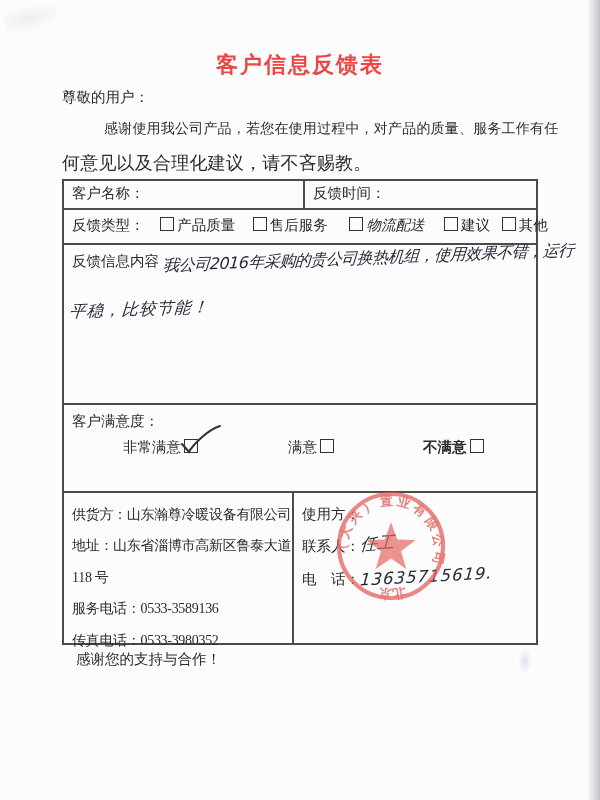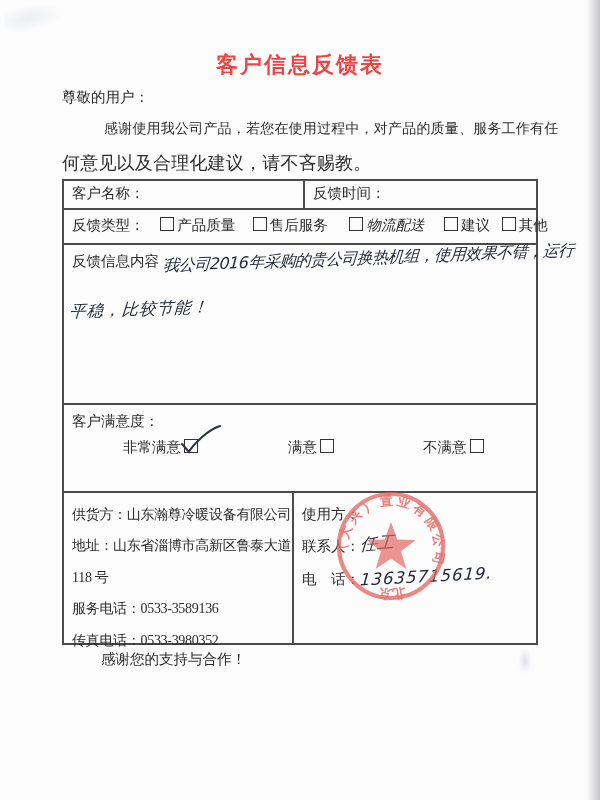--- a/index.html
+++ b/index.html
@@ -12,21 +12,21 @@
     background:radial-gradient(ellipse at 40% 50%, rgba(205,210,214,0.35), rgba(205,210,214,0) 70%);
     transform:rotate(-12deg);}
   .smudge-mid{position:absolute;left:518px;top:648px;width:14px;height:26px;
     background:radial-gradient(ellipse at center, rgba(130,135,175,0.22), rgba(130,135,175,0) 70%);}
   .title{position:absolute;left:0;top:50px;width:100%;text-align:center;
     font-family:"Liberation Sans","DejaVu Sans",sans-serif;font-weight:bold;
     font-size:22px;letter-spacing:2px;color:#ef4444;}
   .greeting{position:absolute;left:62px;top:88px;font-size:14.5px;}
   .intro1{position:absolute;left:104px;top:120px;font-size:14px;letter-spacing:0.2px;white-space:nowrap;}
   .intro2{position:absolute;left:62px;top:151px;font-size:18px;letter-spacing:0.2px;white-space:nowrap;}
-  .closing{position:absolute;left:101px;top:650px;font-size:14.5px;}
+  .closing{position:absolute;left:76px;top:650px;font-size:14.5px;}
 
   .form-table{position:absolute;left:62px;top:179px;width:476px;height:466px;
     border:2px solid #4b4b4b;box-sizing:border-box;font-size:14.5px;}
   .row{box-sizing:border-box;position:relative;overflow:visible;}
   .rborder{border-bottom:2px solid #4b4b4b;}
   .row1{height:29px;display:flex;}
   .row1 .c1{width:241px;border-right:2px solid #4b4b4b;box-sizing:border-box;line-height:25px;padding-left:8px;}
   .row1 .c2{flex:1;line-height:25px;padding-left:8px;font-family:Liberation Serif, serif;}
   .row2{height:35px;line-height:31px;padding-left:8px;white-space:nowrap;}
   .row2 .lab{margin-right:12px;}
@@ -46,21 +46,21 @@
     color:#262b38;white-space:nowrap;}
   .hw1{position:absolute;left:100px;top:11px;font-size:16px;letter-spacing:-0.5px;
     transform:rotate(-2.2deg) skewX(-6deg);transform-origin:left top;}
   .hw2{position:absolute;left:6px;top:56px;font-size:16.5px;letter-spacing:1px;
     transform:rotate(-2deg) skewX(-6deg);transform-origin:left top;}
   .hw-inline{display:inline-block;font-size:17px;transform:rotate(-4deg) skewX(-8deg) translateY(-2px);}
   .hw-phone{display:inline-block;font-size:16.5px;letter-spacing:1px;transform:rotate(-3deg) skewX(-8deg) translateY(-2px);}
 
   .sat{position:absolute;top:33px;white-space:nowrap;}
   .sat .cb{margin-left:3px;}
-  .s0{left:59px;} .s1{left:224px;} .s2{left:359px;}
+  .s0{left:59px;} .s1{left:224px;} .s2{left:359px;font-weight:bold;}
   .checkwrap{position:absolute;left:56px;top:-14px;width:44px;height:32px;pointer-events:none;}
 
   .stamp{position:absolute;left:37px;top:-7px;width:120px;height:120px;opacity:0.88;}
   .stamp text{font-family:"Liberation Serif","DejaVu Serif",serif;font-weight:bold;}
 </style>
 </head>
 <body>
 
 <div class="page">
   <div class="edge-shadow"></div>

